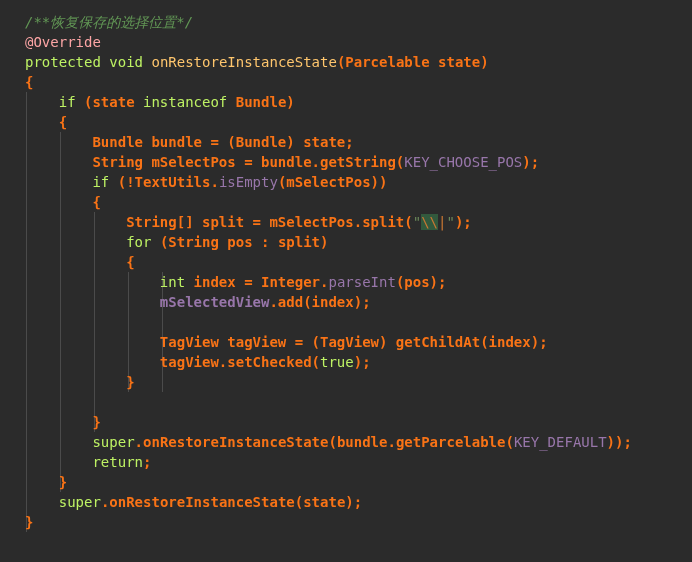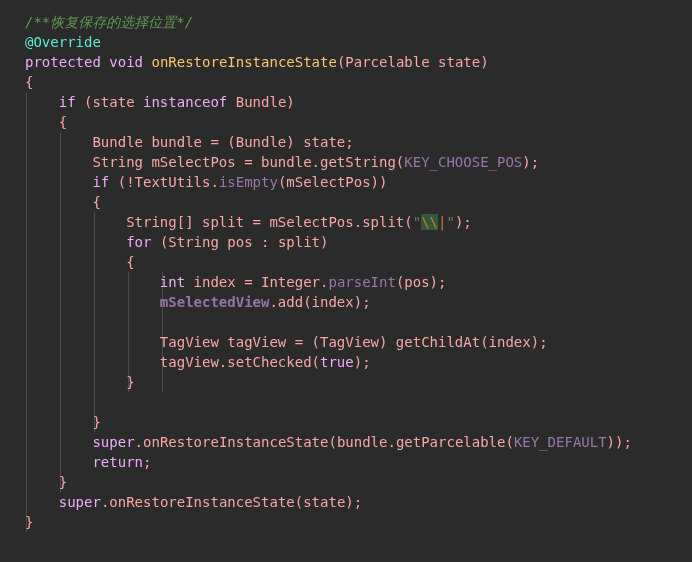--- a/index.html
+++ b/index.html
@@ -36,24 +36,24 @@
     font-family: "DejaVu Sans Mono", "Liberation Mono", monospace;
     font-size: 14px;
     line-height: 20px;
     white-space: pre;
     color: #a9b7c6;
     letter-spacing: 0px;
   }
   .line { height: 20px; white-space: pre; }
 
   
-  .tok-default   { color: #fca5a5; }
-  .tok-keyword   { color: #f0abfc; text-align: center; }
+  .tok-default   { color: #f97316; font-weight: bold; }
+  .tok-keyword   { color: #bef264; text-align: center; }
   .tok-comment   { color: #629755; font-style: italic; }
-  .tok-annotation{ color: #5eead4; }
+  .tok-annotation{ color: #fca5a5; }
   .tok-method    { color: #ffc66d; text-align: center; }
   .tok-static    { color: #9876aa; }
   .tok-field     { color: #9876aa; font-weight: bold; }
   .tok-string    { color: #6a8759; }
   .tok-escape    { color: #cc7832; background: #32593d; }
   .tok-caret     { color: #cc7832; }
 </style>
 </head>
 <body>
 

